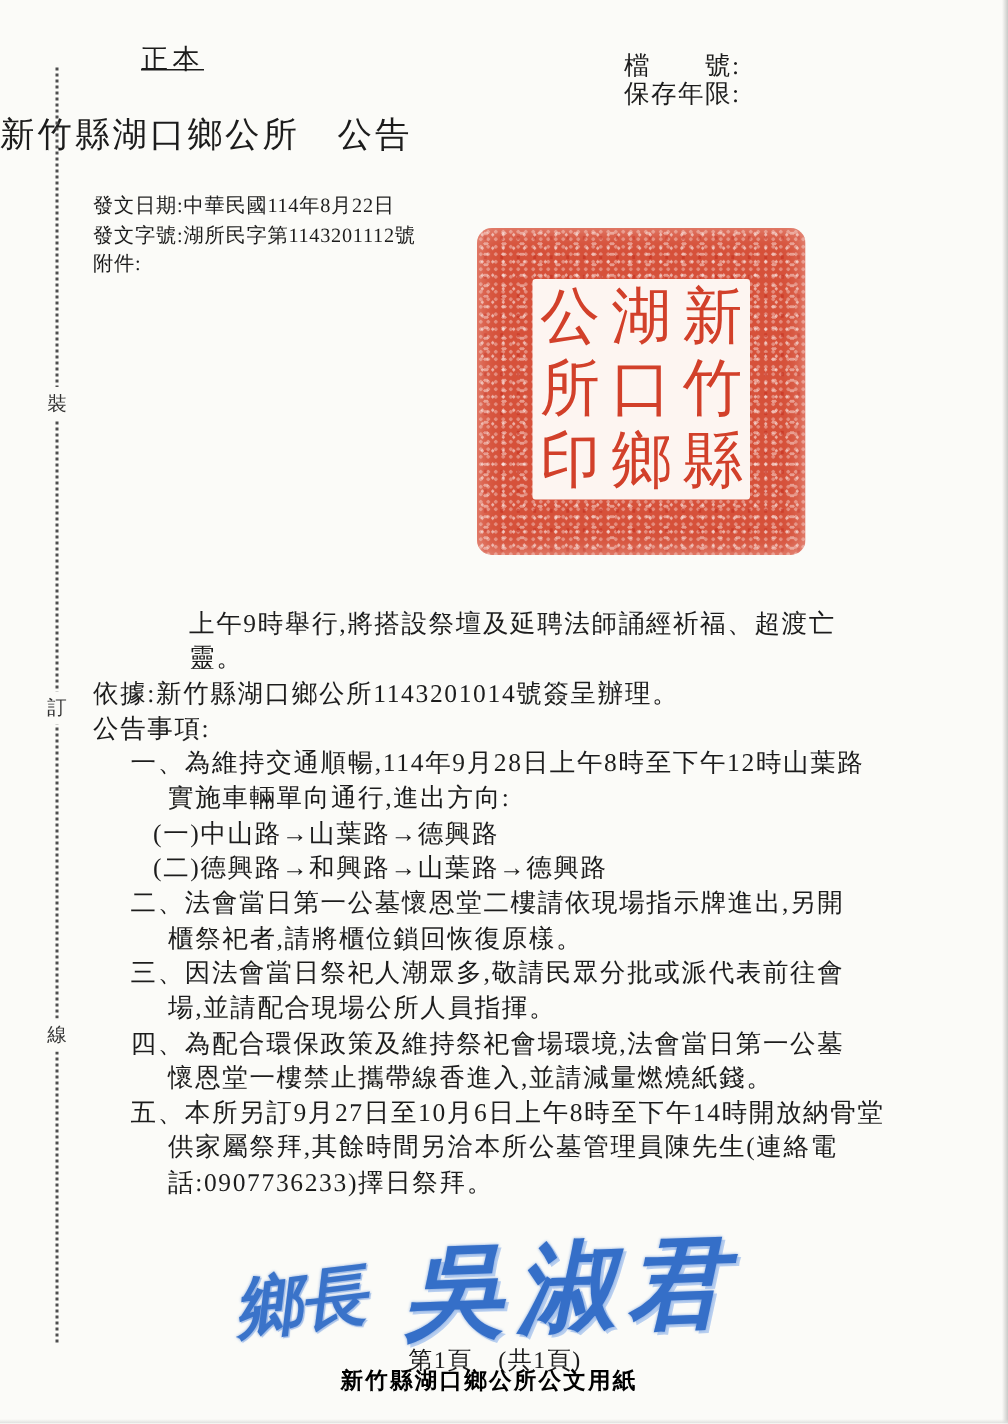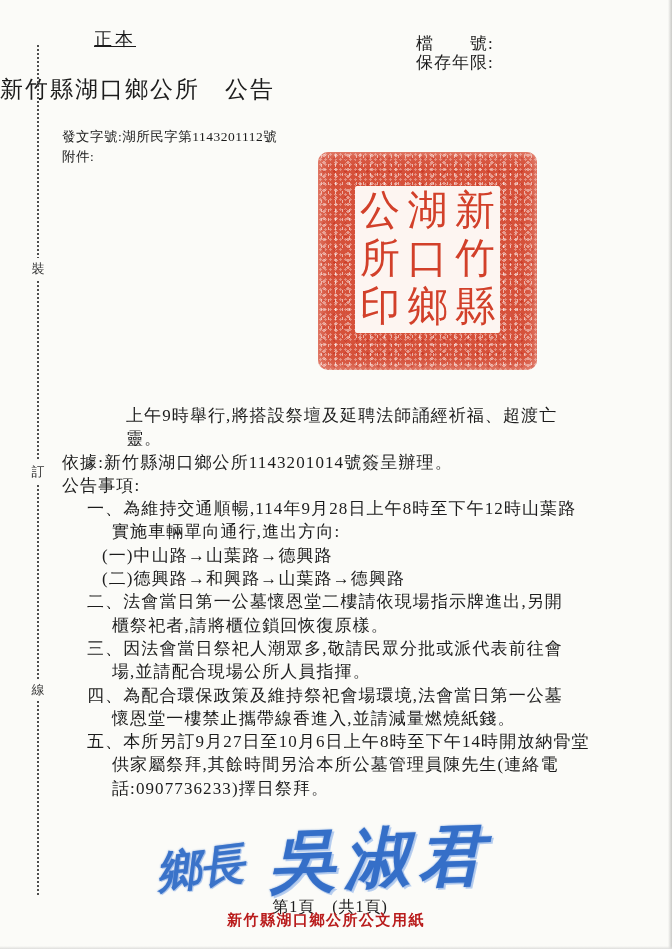--- a/index.html
+++ b/index.html
@@ -67,38 +67,39 @@
   .sig-title { position:absolute; left:156px; top:839px; font-size:44px; font-weight:bold;
     font-style:italic; color:#3a73c9; transform:rotate(-7deg);
     text-shadow:0 0 2px rgba(110,150,215,0.9), 1px 1px 0 rgba(160,190,235,0.7); }
   .sig-name { position:absolute; left:270px; top:814px; font-size:66px; font-weight:bold;
     font-style:italic; color:#356fc8; letter-spacing:8px; transform:rotate(-2deg);
     text-shadow:0 0 2px rgba(100,145,215,0.9), 2px 2px 0 rgba(150,185,235,0.65); }
 
   .page-info { position:absolute; left:0; top:897px; width:660px; text-align:center;
     font-size:16px; letter-spacing:1px; }
   .paper-label { position:absolute; left:0; top:911px; width:652px; text-align:center;
-    font-size:15px; font-weight:bold; color:#b91c1c; letter-spacing:1.5px; }
+    font-size:15px; font-weight:bold; color:#000000; letter-spacing:1.5px; }
 </style>
 </head>
 <body>
 
 <div class="scan-edge-right"></div>
 <div class="scan-edge-bottom"></div>
 
 <div class="copy-label">正本</div>
 
 <div class="file-block">
   <div>檔　　號:</div>
   <div>保存年限:</div>
 </div>
 
 <div class="doc-title">新竹縣湖口鄉公所　公告</div>
 
 <div class="meta-block">
+  <div>發文日期:中華民國114年8月22日</div>
   <div>發文字號:湖所民字第1143201112號</div>
   <div>附件:</div>
 </div>
 
 <div class="binding-line"></div>
 <span class="binding-mark bm-0">裝</span>
 <span class="binding-mark bm-1">訂</span>
 <span class="binding-mark bm-2">線</span>
 
 <div class="seal">

